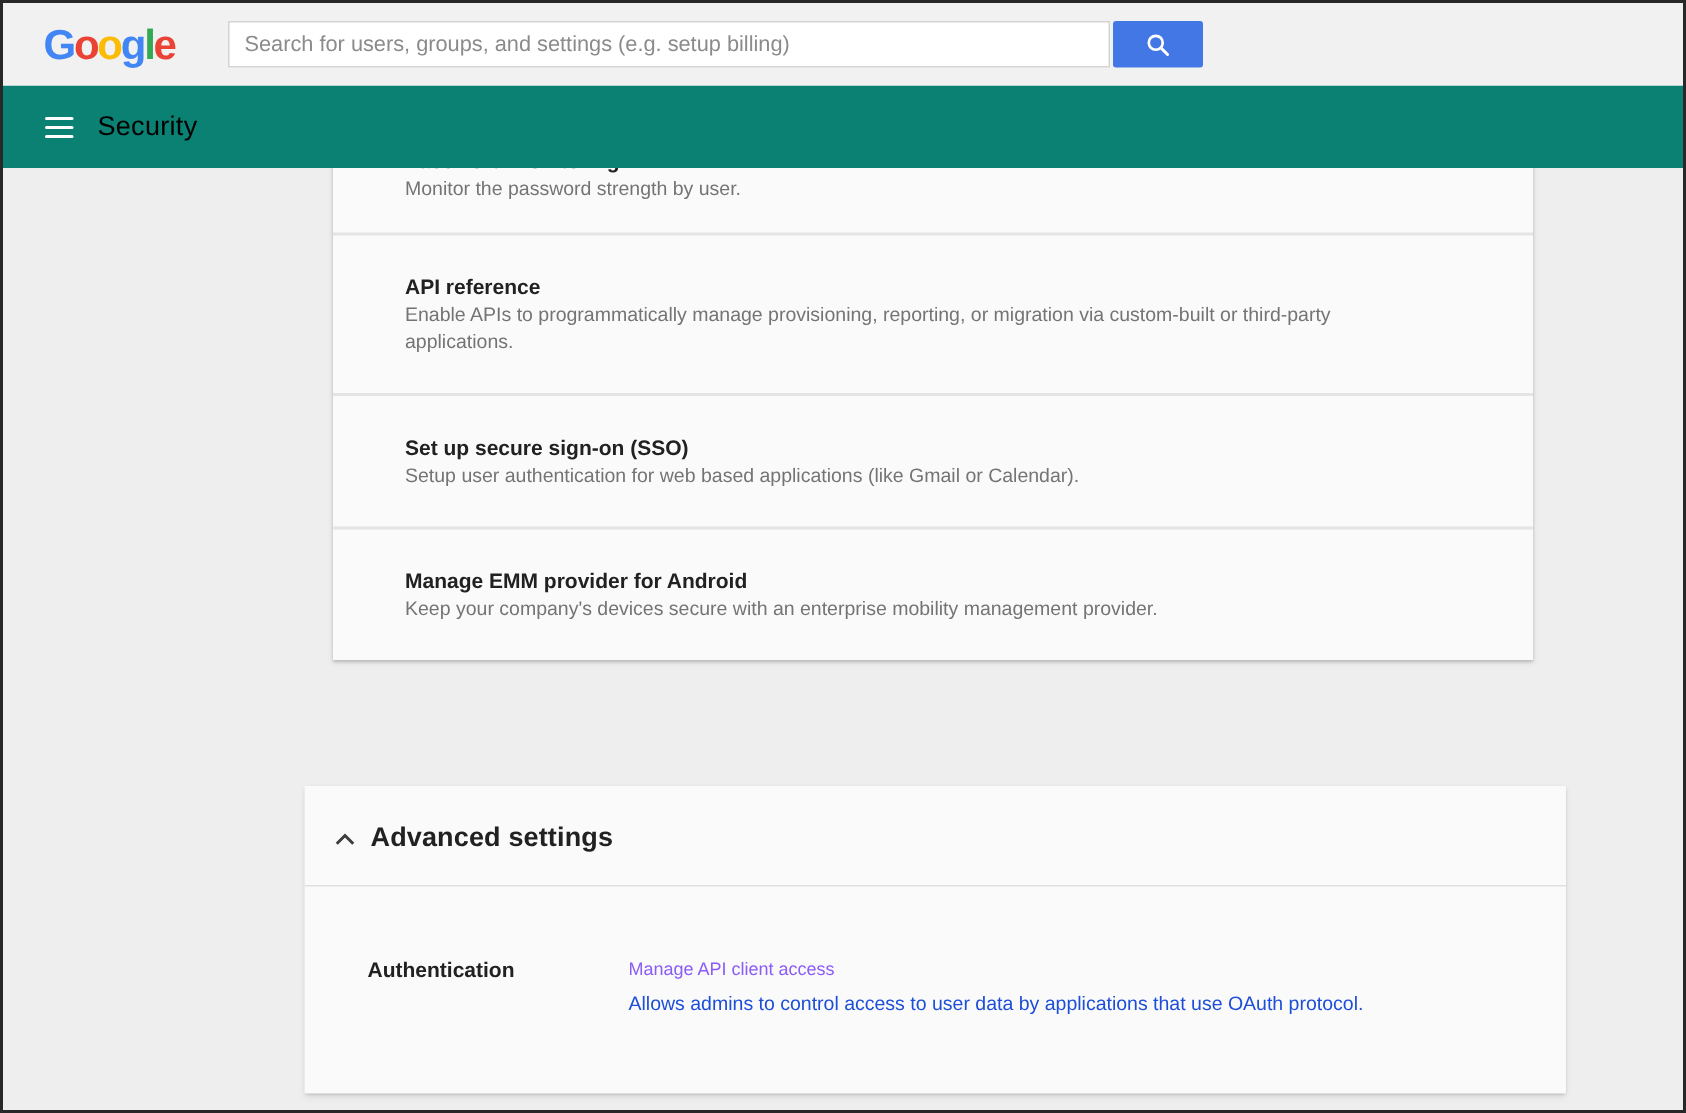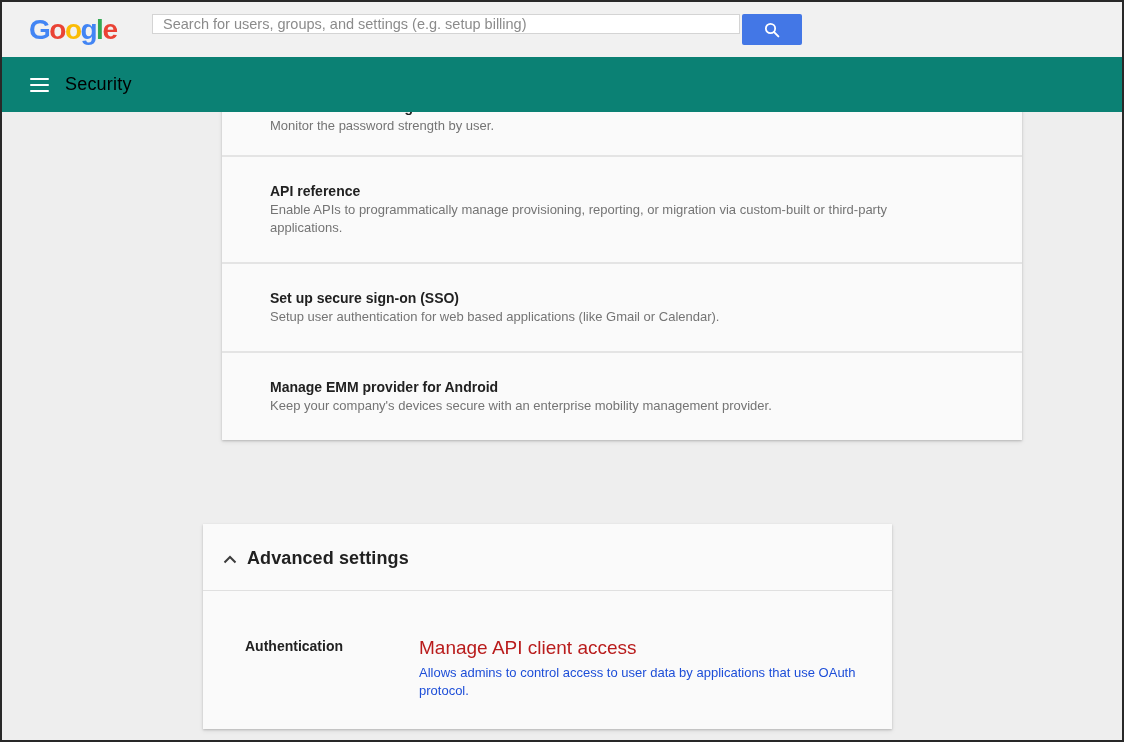--- a/index.html
+++ b/index.html
@@ -20,21 +20,21 @@
     position:absolute; left:27px; top:50%; transform:translateY(-50%);
     font-size:28px; font-weight:700; letter-spacing:-1.5px; cursor:pointer;
     user-select:none;
   }
   .gl-blue   { color:#4285F4; }
   .gl-red    { color:#EA4335; }
   .gl-yellow { color:#FBBC05; }
   .gl-green  { color:#34A853; }
   .searchwrap { position:absolute; left:150px; top:12px; height:31px; }
   .search-input {
-    position:absolute; left:0; top:0; width:588px; height:20px;
+    position:absolute; left:0; top:0; width:588px; height:31px;
     border:1px solid #d4d4d4; background:#ffffff; padding:0 10px;
     font-size:14.5px; color:#333; font-family:inherit; outline:none;
   }
   .search-input::placeholder { color:#8b8b8b; opacity:1; }
   .search-btn {
     position:absolute; left:590px; top:0; width:60px; height:31px;
     background:#4377e6; border:none; border-radius:2px; cursor:pointer;
     display:flex; align-items:center; justify-content:center;
   }
 
@@ -63,34 +63,34 @@
   .sec-clipped { padding-top:2px; padding-bottom:20px; }
   .sec h2 {
     font-size:14px; line-height:20px; font-weight:700; color:#212121;
   }
   .sec p {
     font-size:13px; line-height:18px; color:#747474;
     max-width:640px;
   }
   .divider { height:2px; background:#e4e4e4; }
 
-  .card-advanced { left:201px; top:522px; width:689px; height:205px; z-index:1; }
+  .card-advanced { left:201px; top:522px; width:841px; height:205px; z-index:1; }
   .adv-header {
     display:flex; align-items:center; padding:24px 20px 21px; cursor:pointer;
   }
   .chev { margin-top:2px; flex:0 0 auto; }
   .adv-title {
     margin-left:10px; font-size:18px; font-weight:700; color:#212121;
     letter-spacing:.1px;
   }
   .divider-thin { height:1px; background:#e0e0e0; }
   .adv-row { display:flex; padding:46px 30px 0 42px; }
   .adv-label { width:174px; flex:0 0 auto; font-size:14px; font-weight:700; color:#212121; padding-top:1px; }
   .adv-content { flex:1; }
-  .adv-link { font-size:19px; color:#b91c1c; text-decoration:none; cursor:pointer; display:inline-block; }
+  .adv-link { font-size:12px; color:#8b5cf6; text-decoration:none; cursor:pointer; display:inline-block; }
   .adv-desc { margin-top:5px; font-size:13px; line-height:18px; color:#1d4ed8; }
 </style>
 </head>
 <body>
 
 <div class="window">
 
   <section class="card card-main">
     <div class="sec sec-clipped">
       <h2>Password monitoring</h2>

